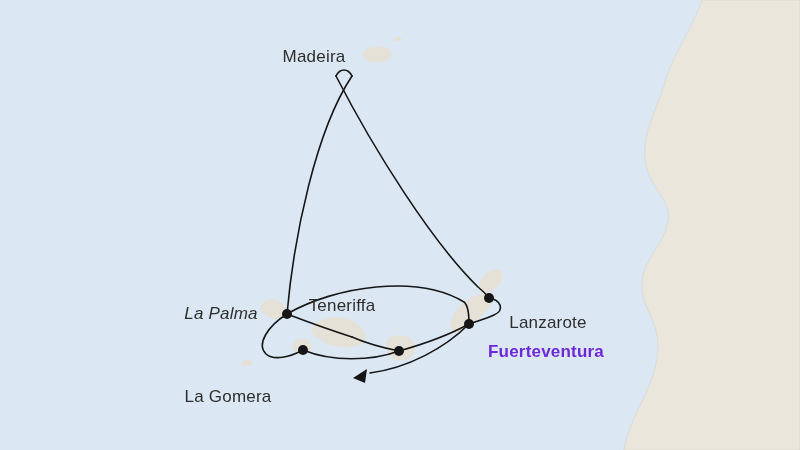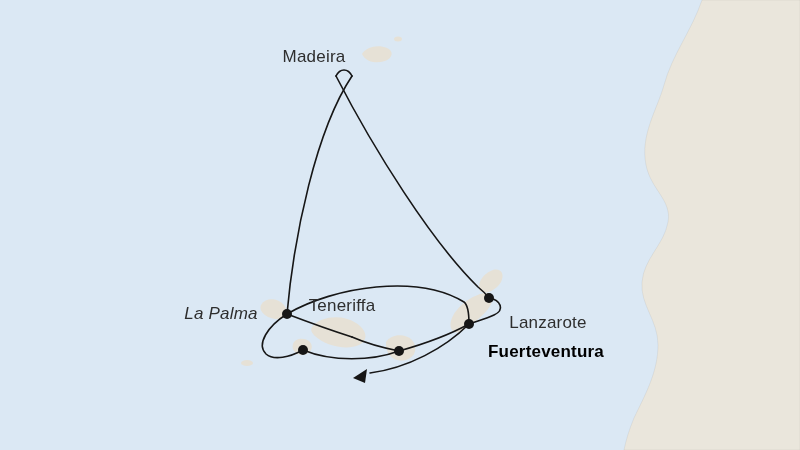--- a/index.html
+++ b/index.html
@@ -6,21 +6,21 @@
   .map {
     position:relative; width:800px; height:450px;
     background:#dbe8f4; overflow:hidden;
     font-family:"Liberation Sans", sans-serif;
   }
   .map svg { position:absolute; left:0; top:0; }
   .port-label {
     position:absolute; transform:translate(-50%,-50%);
     font-size:17px; color:#2e2e2e; white-space:nowrap; letter-spacing:.2px;
   }
-  .port-label.emphasis { font-weight:bold; color:#000000;text-align:center; }
+  .port-label.emphasis { font-weight:bold; color:#6d28d9;text-align:center; }
   #lbl-madeira       { left:314px; top:57px;  }
   #lbl-la-palma      { left:221px; top:314px;font-style:italic; }
   #lbl-teneriffa     { left:342px; top:306px; }
   #lbl-lanzarote     { left:548px; top:323px; }
   #lbl-fuerteventura { left:546px; top:352px; }
   #lbl-gran-canaria  { left:440px; top:381px; }
   #lbl-la-gomera     { left:228px; top:397px; }
 </style>
 </head>
 <body>
@@ -72,14 +72,15 @@
       <circle cx="469" cy="324" r="5"></circle>
       <circle cx="489" cy="298" r="5"></circle>
     </g>
   </svg>
 
   <div class="port-label" id="lbl-madeira">Madeira</div>
   <div class="port-label" id="lbl-la-palma">La Palma</div>
   <div class="port-label" id="lbl-teneriffa">Teneriffa</div>
   <div class="port-label" id="lbl-lanzarote">Lanzarote</div>
   <div class="port-label emphasis" id="lbl-fuerteventura">Fuerteventura</div>
+  <div class="port-label" id="lbl-la-gomera">La Gomera</div>
 
 </div>
 
 </body></html>

